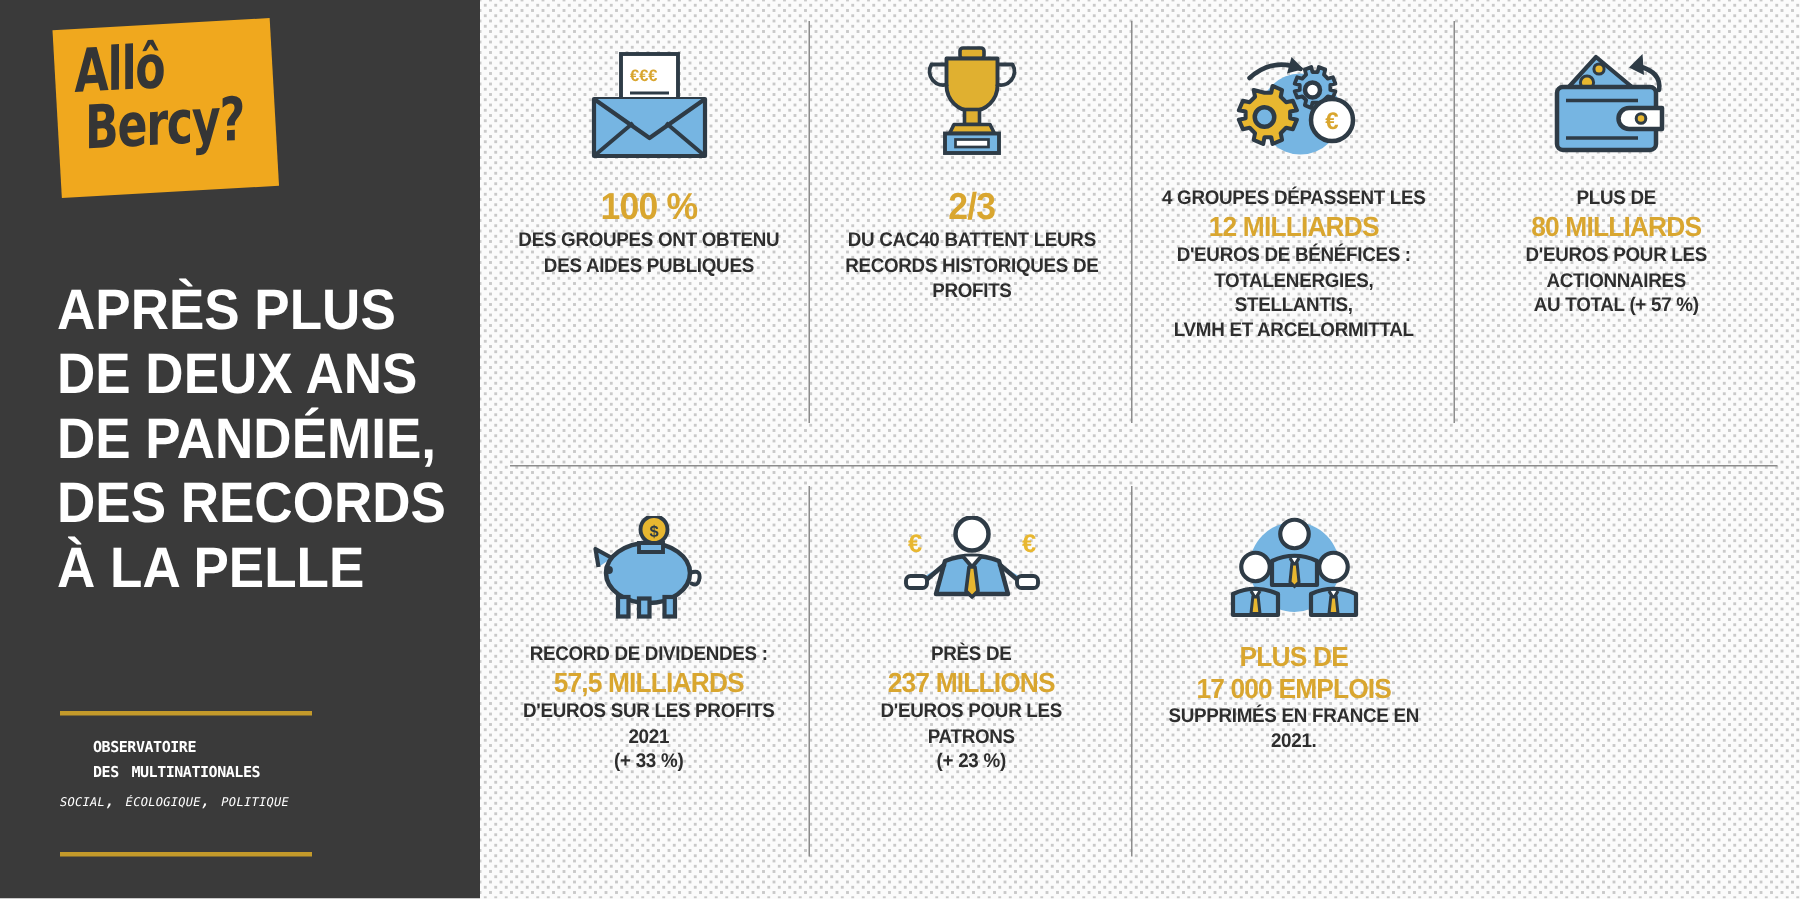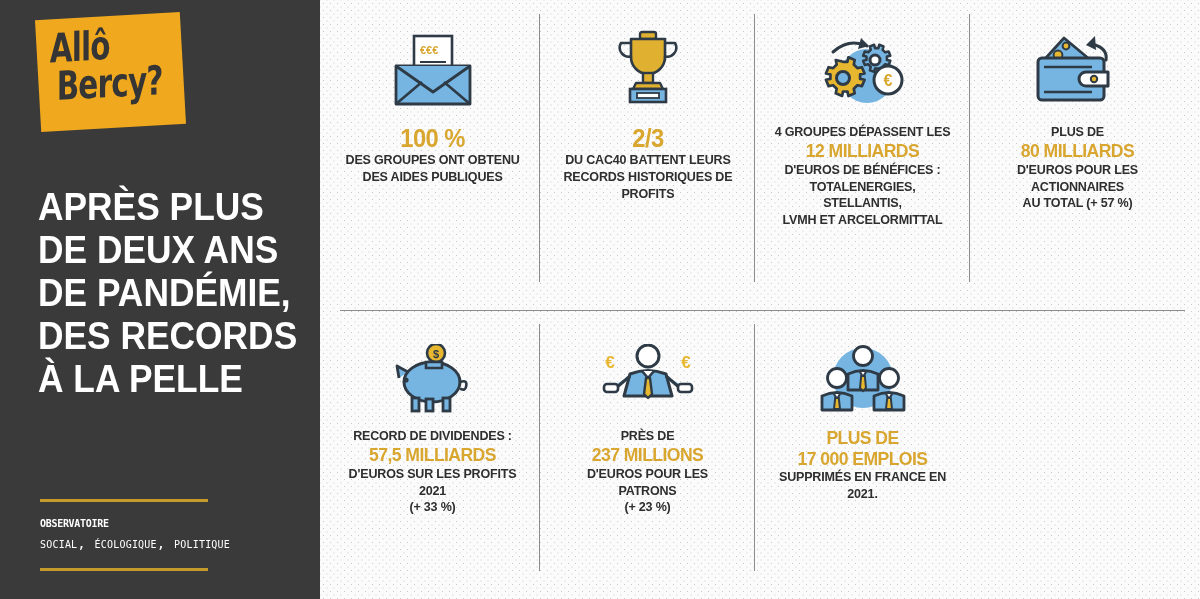--- a/index.html
+++ b/index.html
@@ -65,27 +65,28 @@
     color: #ffffff;
     font-family: "DejaVu Sans Mono", "Liberation Mono", monospace;
     font-weight: bold;
     font-size: 14.5px;
     line-height: 1.18;
     letter-spacing: -0.3px;
     margin: 12px 0 4px 0;
     text-transform: lowercase;
     font-variant: small-caps;
   }
-  #obs-name span { display: block; }
+  #obs-name span { display: block; margin-left: 22px; }
   #obs-sub {
     color: #ffffff;
     font-family: "DejaVu Sans Mono", "Liberation Mono", monospace;
-    font-size: 14px;
+    font-size: 11px;
     letter-spacing: 0.2px;
-    margin-bottom: 17px;
+    font-style: italic;
+    margin-bottom: 28px;
     font-variant: small-caps;
   }
 
   
   #right-panel {
     position: relative; flex: 1 1 auto; height: 599px;
     background-color: #fbfbfb;
     background-image:
       radial-gradient(#c9c9c9 0.9px, transparent 1px),
       radial-gradient(#c9c9c9 0.9px, transparent 1px);
@@ -161,20 +162,21 @@
       <span>DE DEUX ANS</span>
       <span>DE PANDÉMIE,</span>
       <span>DES RECORDS</span>
       <span>À LA PELLE</span>
     </div>
 
     <div id="footer-logo">
       <div class="rule"></div>
       <div id="obs-name">
         <span>Observatoire</span>
+        <span>des multinationales</span>
       </div>
       <div id="obs-sub">social, écologique, politique</div>
       <div class="rule"></div>
     </div>
   </div>
 
   <div id="right-panel">
     <div id="hdiv"></div>
     <div id="grid">
 

